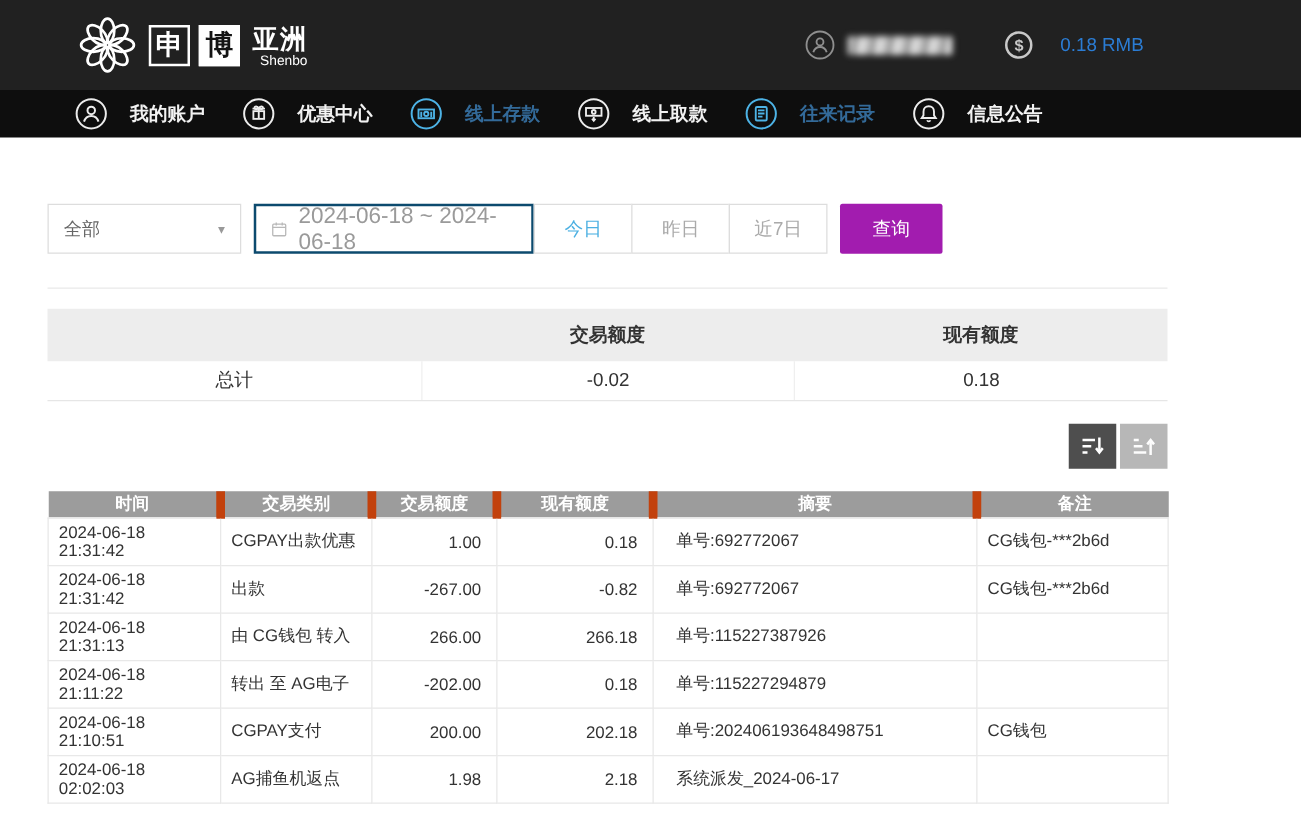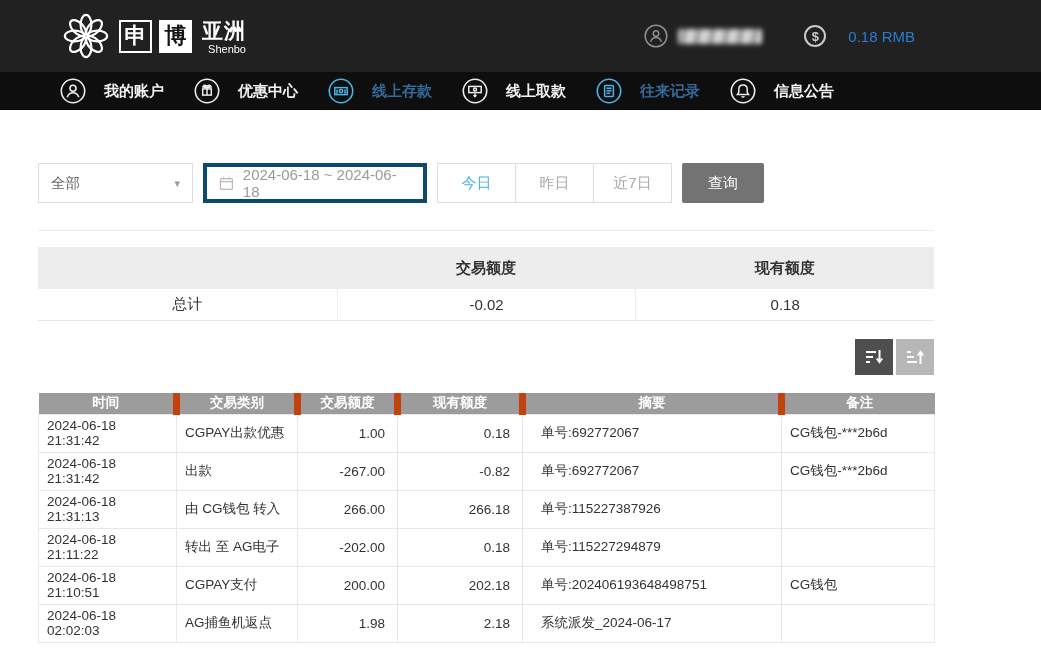--- a/index.html
+++ b/index.html
@@ -32,28 +32,28 @@
   .nav-item .icon{color:#ececec;display:flex;}
   .nav-item svg{display:block;}
   .nav-item.active .icon{color:#4db3e6;}
   .nav-item.active .label{color:#336a99;}
 
   
   .filters{margin:53px 0 0 38px;display:flex;align-items:stretch;height:40px;}
   .select-box{width:155px;border:1px solid #ddd;display:flex;align-items:center;justify-content:space-between;
     padding:0 12px;color:#666;font-size:14.5px;background:#fff;cursor:pointer;}
   .caret{color:#999;font-size:11px;}
-  .date-box{width:224px;border:4px solid #0c4a6e;margin-left:10px;display:flex;align-items:center;gap:9px;
-    padding:0 12px;color:#9a9a9a;font-size:15px;cursor:pointer;background:#fff;}
-  .btn-group{display:flex;margin-left:10px;}
+  .date-box{width:224px;border:2px solid #0c4a6e;margin-left:10px;display:flex;align-items:center;gap:9px;
+    padding:0 12px;color:#9a9a9a;font-size:18px;cursor:pointer;background:#fff;}
+  .btn-group{display:flex;}
   .qbtn{width:79px;border:1px solid #ddd;background:#fff;color:#aaa;font-size:15px;margin-left:-1px;
     display:flex;align-items:center;justify-content:center;cursor:pointer;}
   .qbtn:first-child{margin-left:0;}
   .qbtn.active{color:#4cb0e2;}
-  .query-btn{width:82px;margin-left:10px;background:#737373;color:#fff;font-size:15px;border:none;
+  .query-btn{width:82px;margin-left:10px;background:#a21caf;color:#fff;font-size:15px;border:none;
     border-radius:2px;cursor:pointer;display:flex;align-items:center;justify-content:center;}
 
   .divider{width:896px;margin:27px 0 0 38px;border-top:1px solid #e9e9e9;}
 
   
   .summary{width:896px;margin:16px 0 0 38px;font-size:15px;}
   .summary .head{display:grid;grid-template-columns:1fr 1fr 1fr;background:#ededed;height:42px;
     align-items:center;text-align:center;color:#333;font-weight:bold;}
   .summary .body{display:grid;grid-template-columns:1fr 1fr 1fr;height:32px;color:#333;
     border-bottom:1px solid #e6e6e6;}

